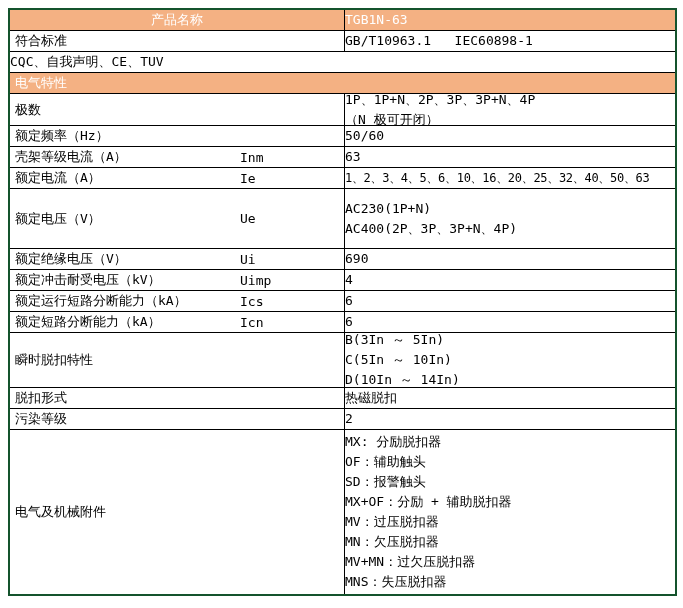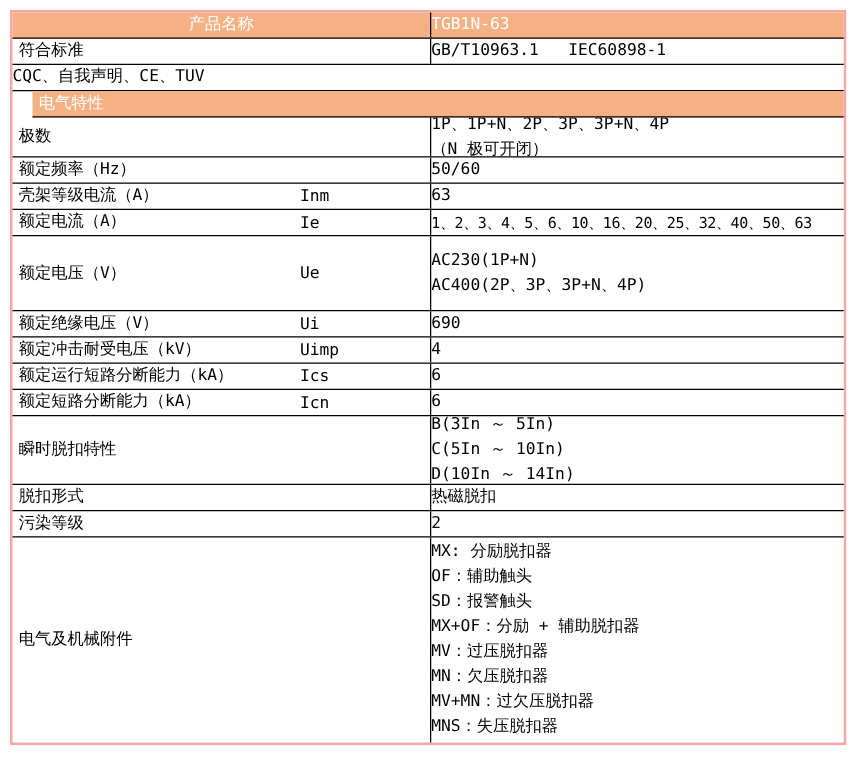--- a/index.html
+++ b/index.html
@@ -7,21 +7,21 @@
     width: 683px; height: 608px;
     background: #ffffff;
     font-family: "DejaVu Sans Mono", "Liberation Mono", monospace;
     font-size: 13px;
     color: #000000;
   }
   .spec-table {
     position: absolute;
     left: 8px; top: 8px;
     width: 669px;
-    border: 2px solid #fca5a5;
+    border: 2px solid #14532d;
     background: #fff;
   }
   .row { display: flex; border-bottom: 1px solid #000; }
   .row:last-child { border-bottom: none; }
   .h1  { height: 21px; }
   .h2  { height: 32px; }
   .h3v { height: 60px; }
   .h3t { height: 55px; }
   .h8  { height: 164px; }
   .cell-left {
@@ -53,21 +53,21 @@
   .symbol { position: absolute; left: 230px; }
   .orange {
     background: var(--orange, #F4B183);
     color: var(--orange-text, #FFFFFF);
   }
   .header-row .cell-left {
     justify-content: center;
     padding-left: 0;
     border-right: 1px solid #000;
   }
-  .section-row { display: block; line-height: 20px; padding-left: 5px; margin-left: 16px; }
+  .section-row { display: block; line-height: 20px; padding-left: 5px; }
   .label { line-height: 16px; }
 </style>
 </head>
 <body>
 
 <div class="spec-table">
 
   <div class="row h1 orange header-row">
     <div class="cell-left">
       <span class="label">产品名称</span>

